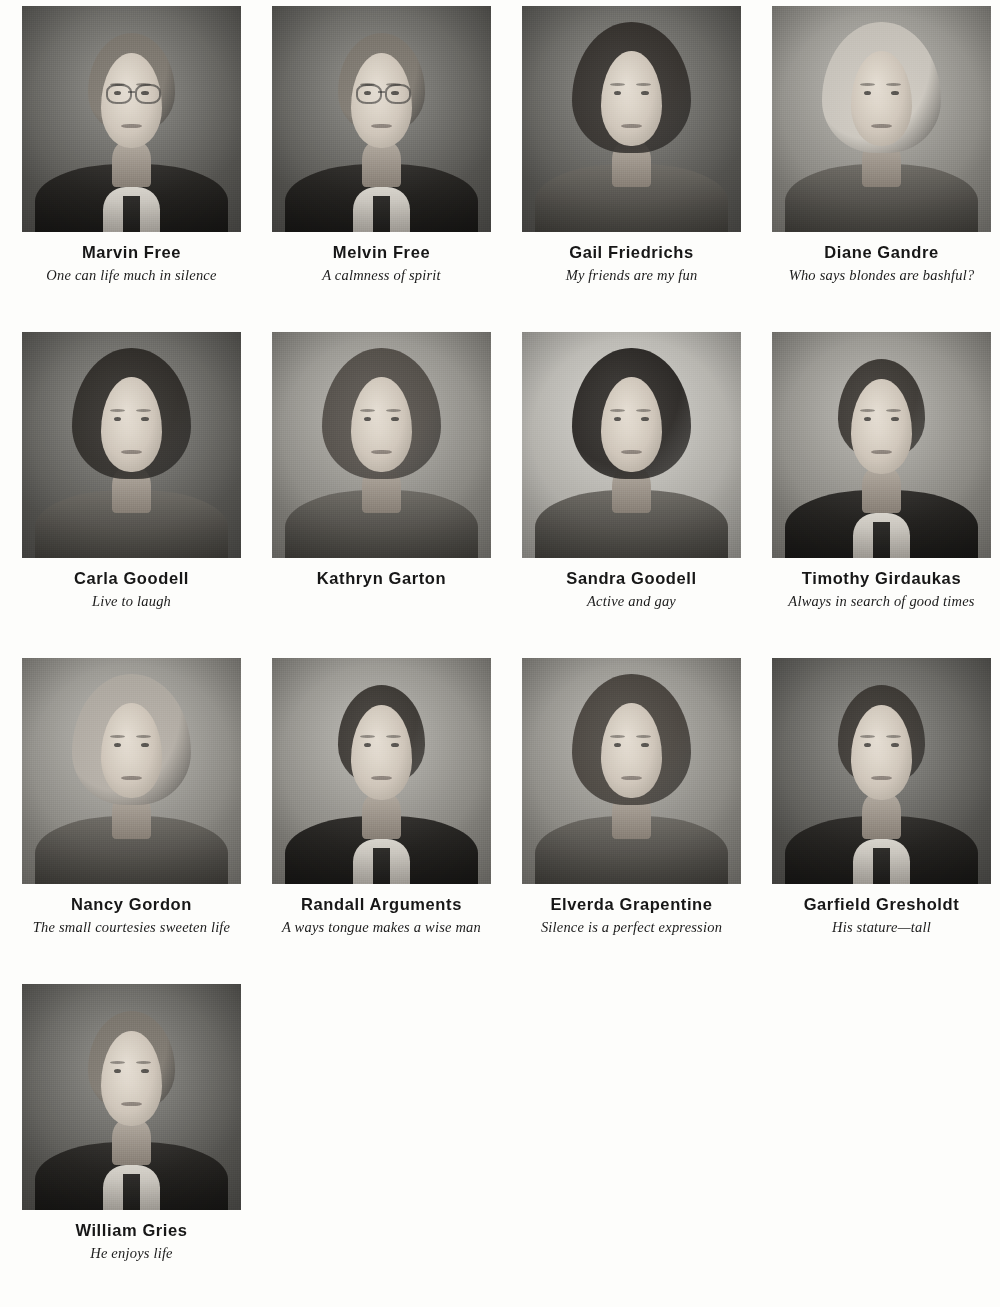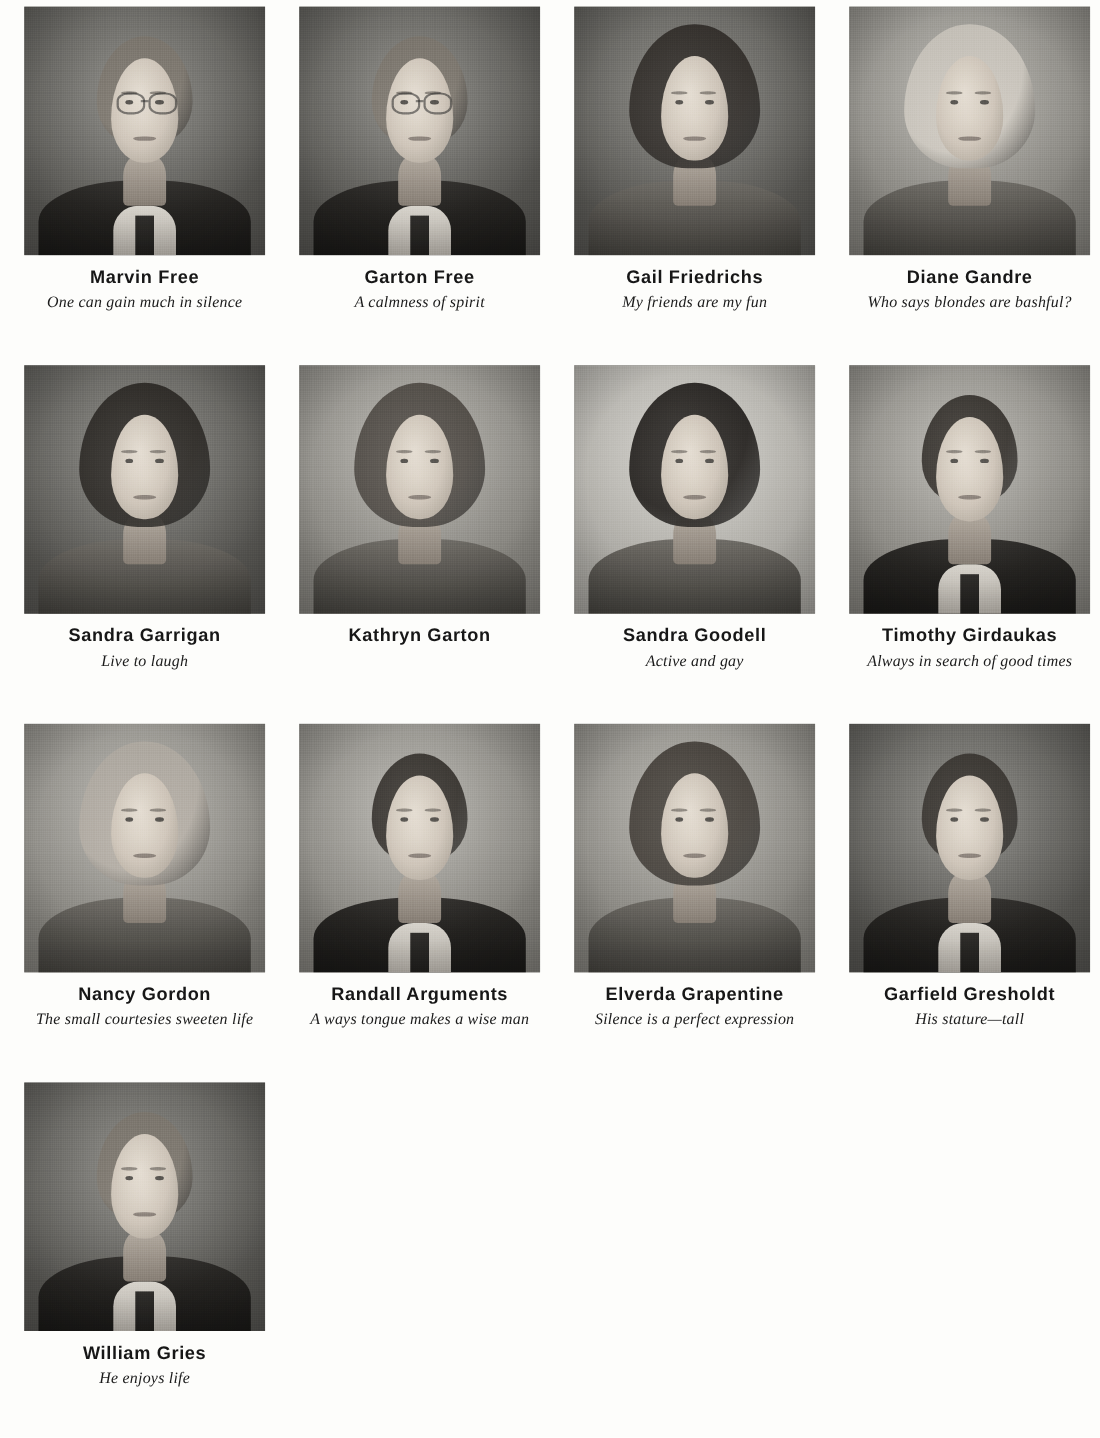--- a/index.html
+++ b/index.html
@@ -152,21 +152,21 @@
           <div class="eye" style="width: 3.4%; height: 2%; top: 37.5%; left: 42%;"></div>
           <div class="eye" style="width: 3.4%; height: 2%; top: 37.5%; left: 54.5%;"></div>
           <div class="mouth" style="width: 10%; height: 2.2%; top: 52%; left: 45%;"></div>
           <div class="glass" style="width: 10%; height: 7%; top: 34.5%; left: 38.5%;"></div>
           <div class="glass" style="width: 10%; height: 7%; top: 34.5%; left: 51.5%;"></div>
           <div class="bridge" style="width: 3%; top: 37.5%; left: 48.5%;"></div>
           <div class="vign"></div>
           <div class="grain"></div>
         </div>
         <div class="name">Marvin Free</div>
-        <div class="quote">One can gain much in silence</div>
+        <div class="quote">One can life much in silence</div>
       </div>
       <div class="cell">
         <div class="photo">
           <div class="bg" style="background: radial-gradient(90% 80% at 45% 30%, rgb(138, 137, 132) 0%, rgb(93, 92, 88) 75%, rgb(93, 92, 88) 100%);"></div>
           <div class="body" style="left: 6%; right: 6%; bottom: 0px; height: 30%; background: linear-gradient(rgb(46, 44, 41) 0%, rgb(27, 26, 24) 100%);"></div>
           <div class="shirt" style="left: 37%; right: 37%; bottom: 0px; height: 20%; background: linear-gradient(rgb(226, 222, 214) 0%, rgb(189, 184, 176) 100%);"></div>
           <div class="tie" style="left: 46%; width: 8%; bottom: 0px; height: 16%; background: linear-gradient(rgb(50, 48, 45) 0%, rgb(32, 31, 29) 100%);"></div>
           <div class="neck" style="left: 41%; width: 18%; top: 60%; height: 20%; background: linear-gradient(rgb(176, 167, 156) 0%, rgb(140, 131, 121) 100%);"></div>
           <div class="hair" style="left: 30%; width: 40%; top: 12%; height: 44%; background: radial-gradient(at 38% 28%, rgba(126, 120, 111, 0.933) 0%, rgb(126, 120, 111) 60%, rgba(0, 0, 0, 0.55) 100%);"></div>
           <div class="face" style="left: 36%; width: 28%; top: 21%; height: 42%; background: radial-gradient(at 42% 35%, rgb(230, 222, 210) 0%, rgb(207, 197, 184) 55%, rgb(163, 154, 143) 100%);"></div>
@@ -174,21 +174,21 @@
           <div class="brow" style="width: 7%; height: 1.6%; top: 34%; left: 52%;"></div>
           <div class="eye" style="width: 3.4%; height: 2%; top: 37.5%; left: 42%;"></div>
           <div class="eye" style="width: 3.4%; height: 2%; top: 37.5%; left: 54.5%;"></div>
           <div class="mouth" style="width: 10%; height: 2.2%; top: 52%; left: 45%;"></div>
           <div class="glass" style="width: 10%; height: 7%; top: 34.5%; left: 38.5%;"></div>
           <div class="glass" style="width: 10%; height: 7%; top: 34.5%; left: 51.5%;"></div>
           <div class="bridge" style="width: 3%; top: 37.5%; left: 48.5%;"></div>
           <div class="vign"></div>
           <div class="grain"></div>
         </div>
-        <div class="name">Garton Free</div>
+        <div class="name">Melvin Free</div>
         <div class="quote">A calmness of spirit</div>
       </div>
       <div class="cell">
         <div class="photo">
           <div class="bg" style="background: radial-gradient(90% 80% at 45% 30%, rgb(138, 137, 132) 0%, rgb(93, 92, 88) 75%, rgb(93, 92, 88) 100%);"></div>
           <div class="body" style="left: 6%; right: 6%; bottom: 0px; height: 30%; background: linear-gradient(rgb(111, 108, 102) 0%, rgb(74, 72, 67) 100%);"></div>
           <div class="neck" style="left: 41%; width: 18%; top: 60%; height: 20%; background: linear-gradient(rgb(176, 167, 156) 0%, rgb(140, 131, 121) 100%);"></div>
           <div class="hair" style="left: 23%; width: 54%; top: 7%; height: 58%; background: radial-gradient(at 38% 28%, rgba(52, 48, 44, 0.933) 0%, rgb(52, 48, 44) 60%, rgba(0, 0, 0, 0.55) 100%);"></div>
           <div class="face" style="left: 36%; width: 28%; top: 20%; height: 42%; background: radial-gradient(at 42% 35%, rgb(230, 222, 210) 0%, rgb(207, 197, 184) 55%, rgb(163, 154, 143) 100%);"></div>
           <div class="brow" style="width: 7%; height: 1.6%; top: 34%; left: 40%;"></div>
@@ -228,21 +228,21 @@
           <div class="hair" style="left: 23%; width: 54%; top: 7%; height: 58%; background: radial-gradient(at 38% 28%, rgba(47, 44, 40, 0.933) 0%, rgb(47, 44, 40) 60%, rgba(0, 0, 0, 0.55) 100%);"></div>
           <div class="face" style="left: 36%; width: 28%; top: 20%; height: 42%; background: radial-gradient(at 42% 35%, rgb(230, 222, 210) 0%, rgb(207, 197, 184) 55%, rgb(163, 154, 143) 100%);"></div>
           <div class="brow" style="width: 7%; height: 1.6%; top: 34%; left: 40%;"></div>
           <div class="brow" style="width: 7%; height: 1.6%; top: 34%; left: 52%;"></div>
           <div class="eye" style="width: 3.4%; height: 2%; top: 37.5%; left: 42%;"></div>
           <div class="eye" style="width: 3.4%; height: 2%; top: 37.5%; left: 54.5%;"></div>
           <div class="mouth" style="width: 10%; height: 2.2%; top: 52%; left: 45%;"></div>
           <div class="vign"></div>
           <div class="grain"></div>
         </div>
-        <div class="name">Sandra Garrigan</div>
+        <div class="name">Carla Goodell</div>
         <div class="quote">Live to laugh</div>
       </div>
       <div class="cell">
         <div class="photo">
           <div class="bg" style="background: radial-gradient(90% 80% at 45% 30%, rgb(185, 183, 177) 0%, rgb(142, 140, 134) 75%, rgb(142, 140, 134) 100%);"></div>
           <div class="body" style="left: 6%; right: 6%; bottom: 0px; height: 30%; background: linear-gradient(rgb(111, 108, 102) 0%, rgb(74, 72, 67) 100%);"></div>
           <div class="neck" style="left: 41%; width: 18%; top: 60%; height: 20%; background: linear-gradient(rgb(176, 167, 156) 0%, rgb(140, 131, 121) 100%);"></div>
           <div class="hair" style="left: 23%; width: 54%; top: 7%; height: 58%; background: radial-gradient(at 38% 28%, rgba(85, 80, 74, 0.933) 0%, rgb(85, 80, 74) 60%, rgba(0, 0, 0, 0.55) 100%);"></div>
           <div class="face" style="left: 36%; width: 28%; top: 20%; height: 42%; background: radial-gradient(at 42% 35%, rgb(230, 222, 210) 0%, rgb(207, 197, 184) 55%, rgb(163, 154, 143) 100%);"></div>
           <div class="brow" style="width: 7%; height: 1.6%; top: 34%; left: 40%;"></div>

